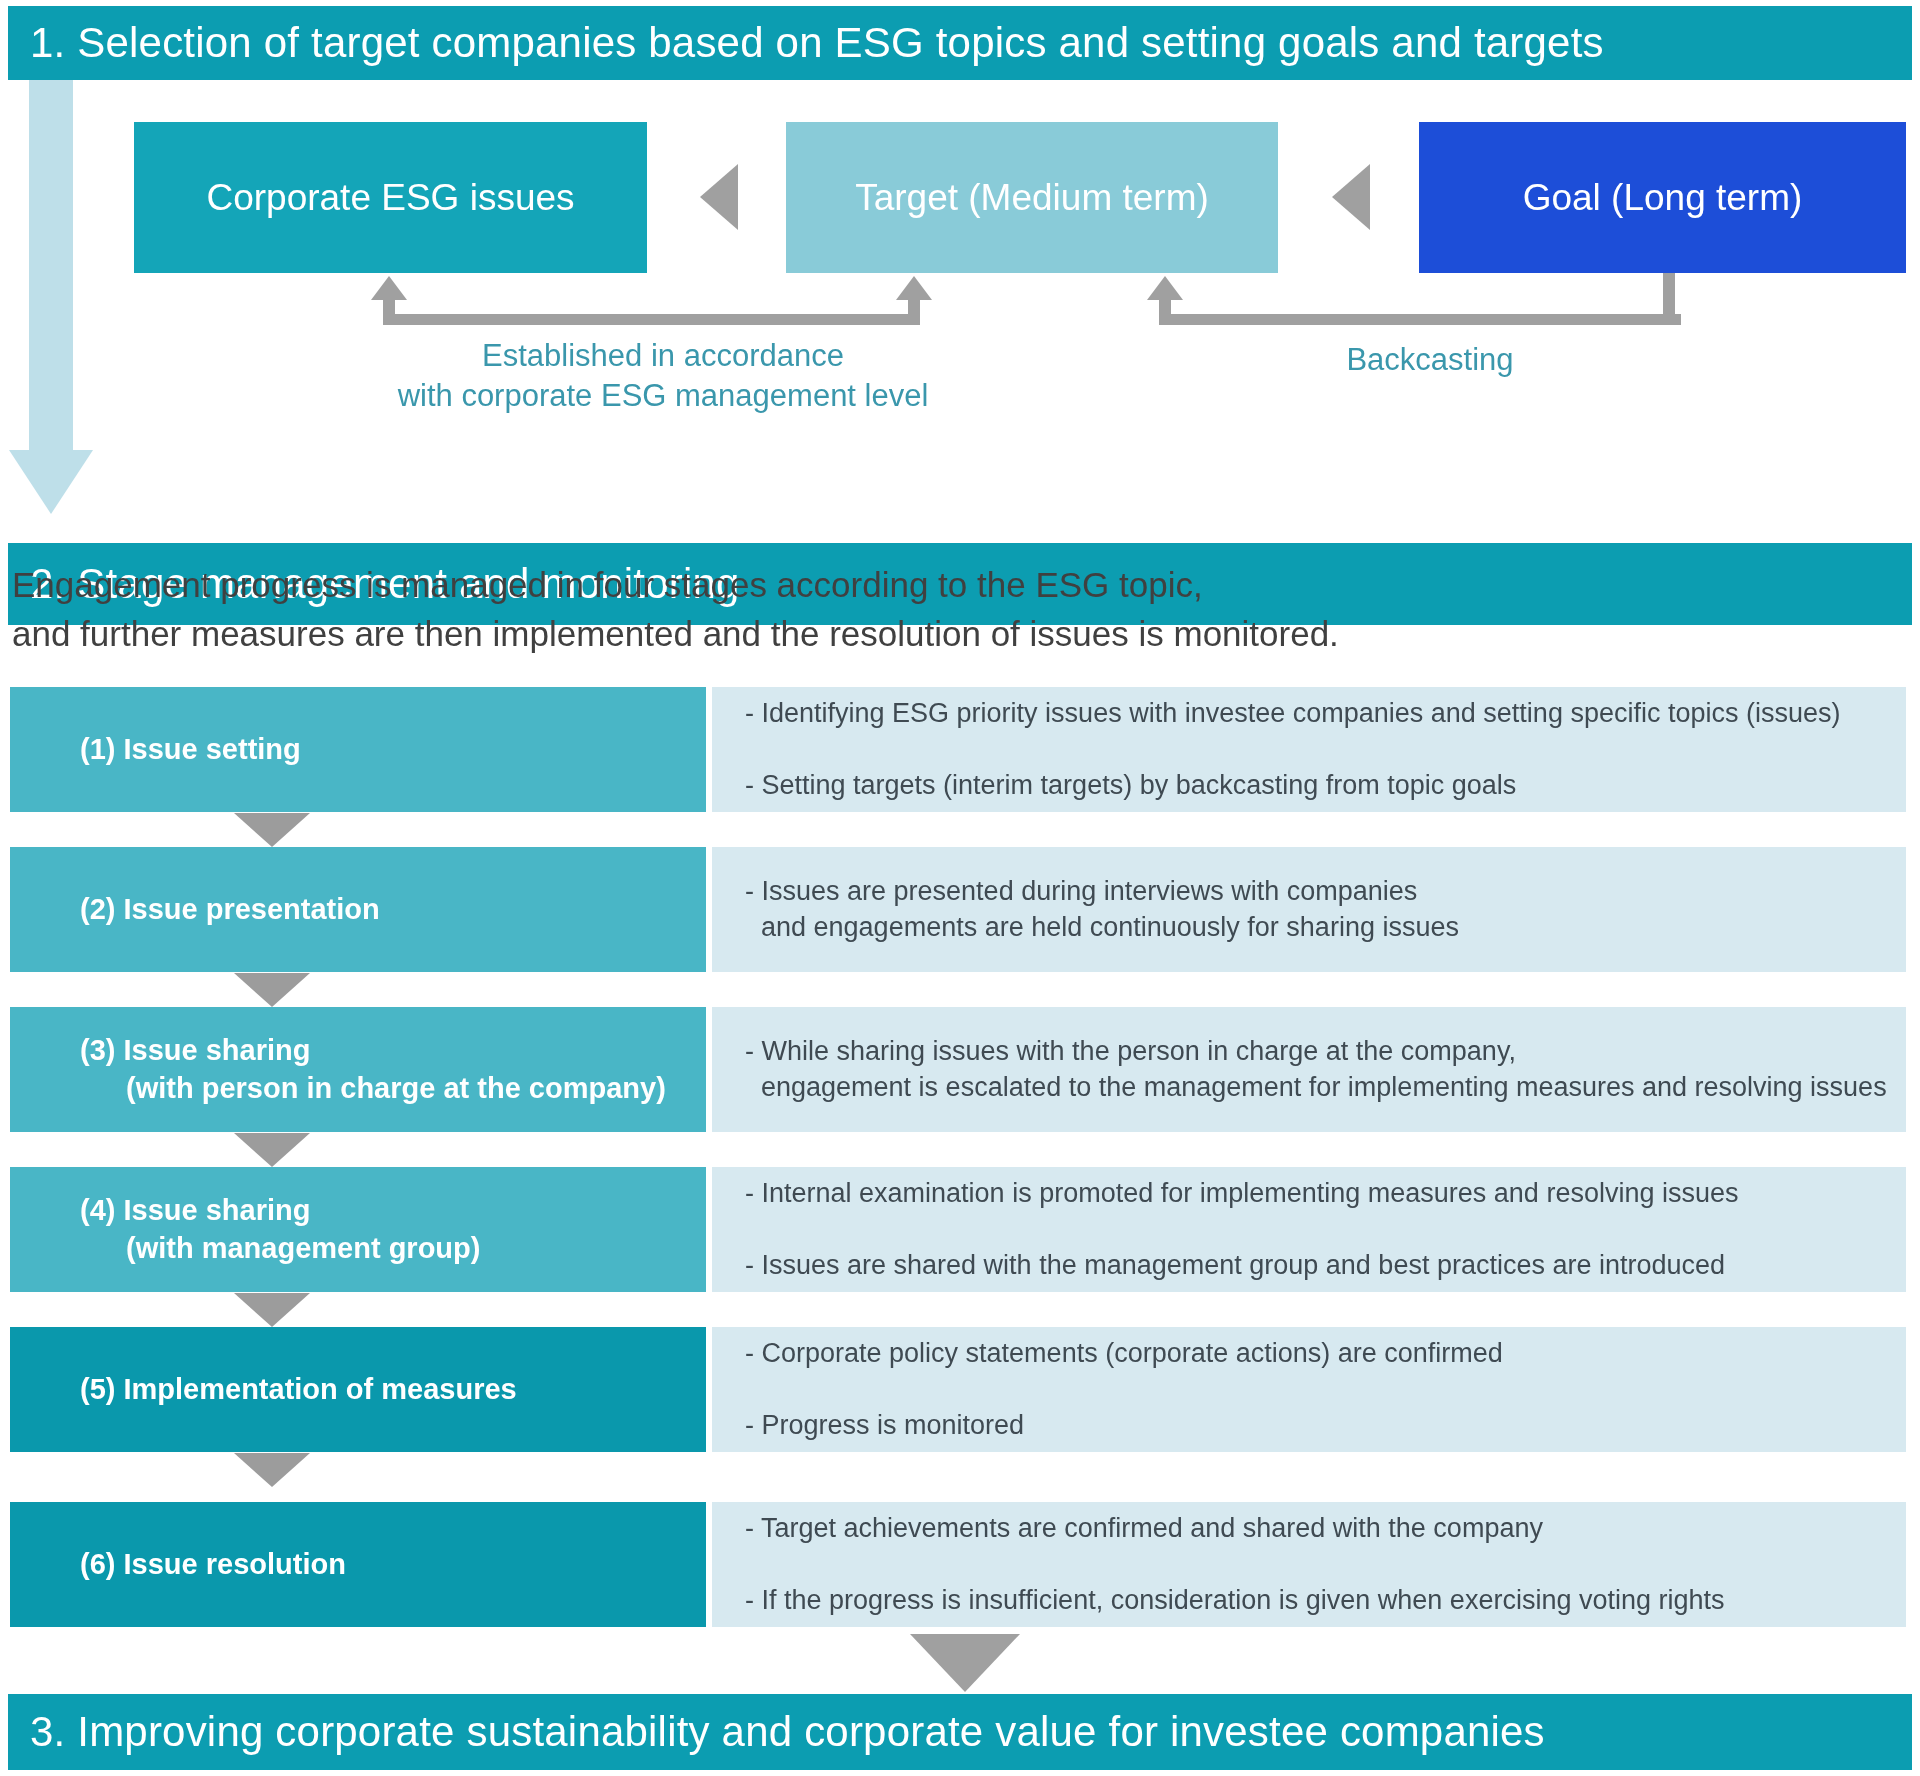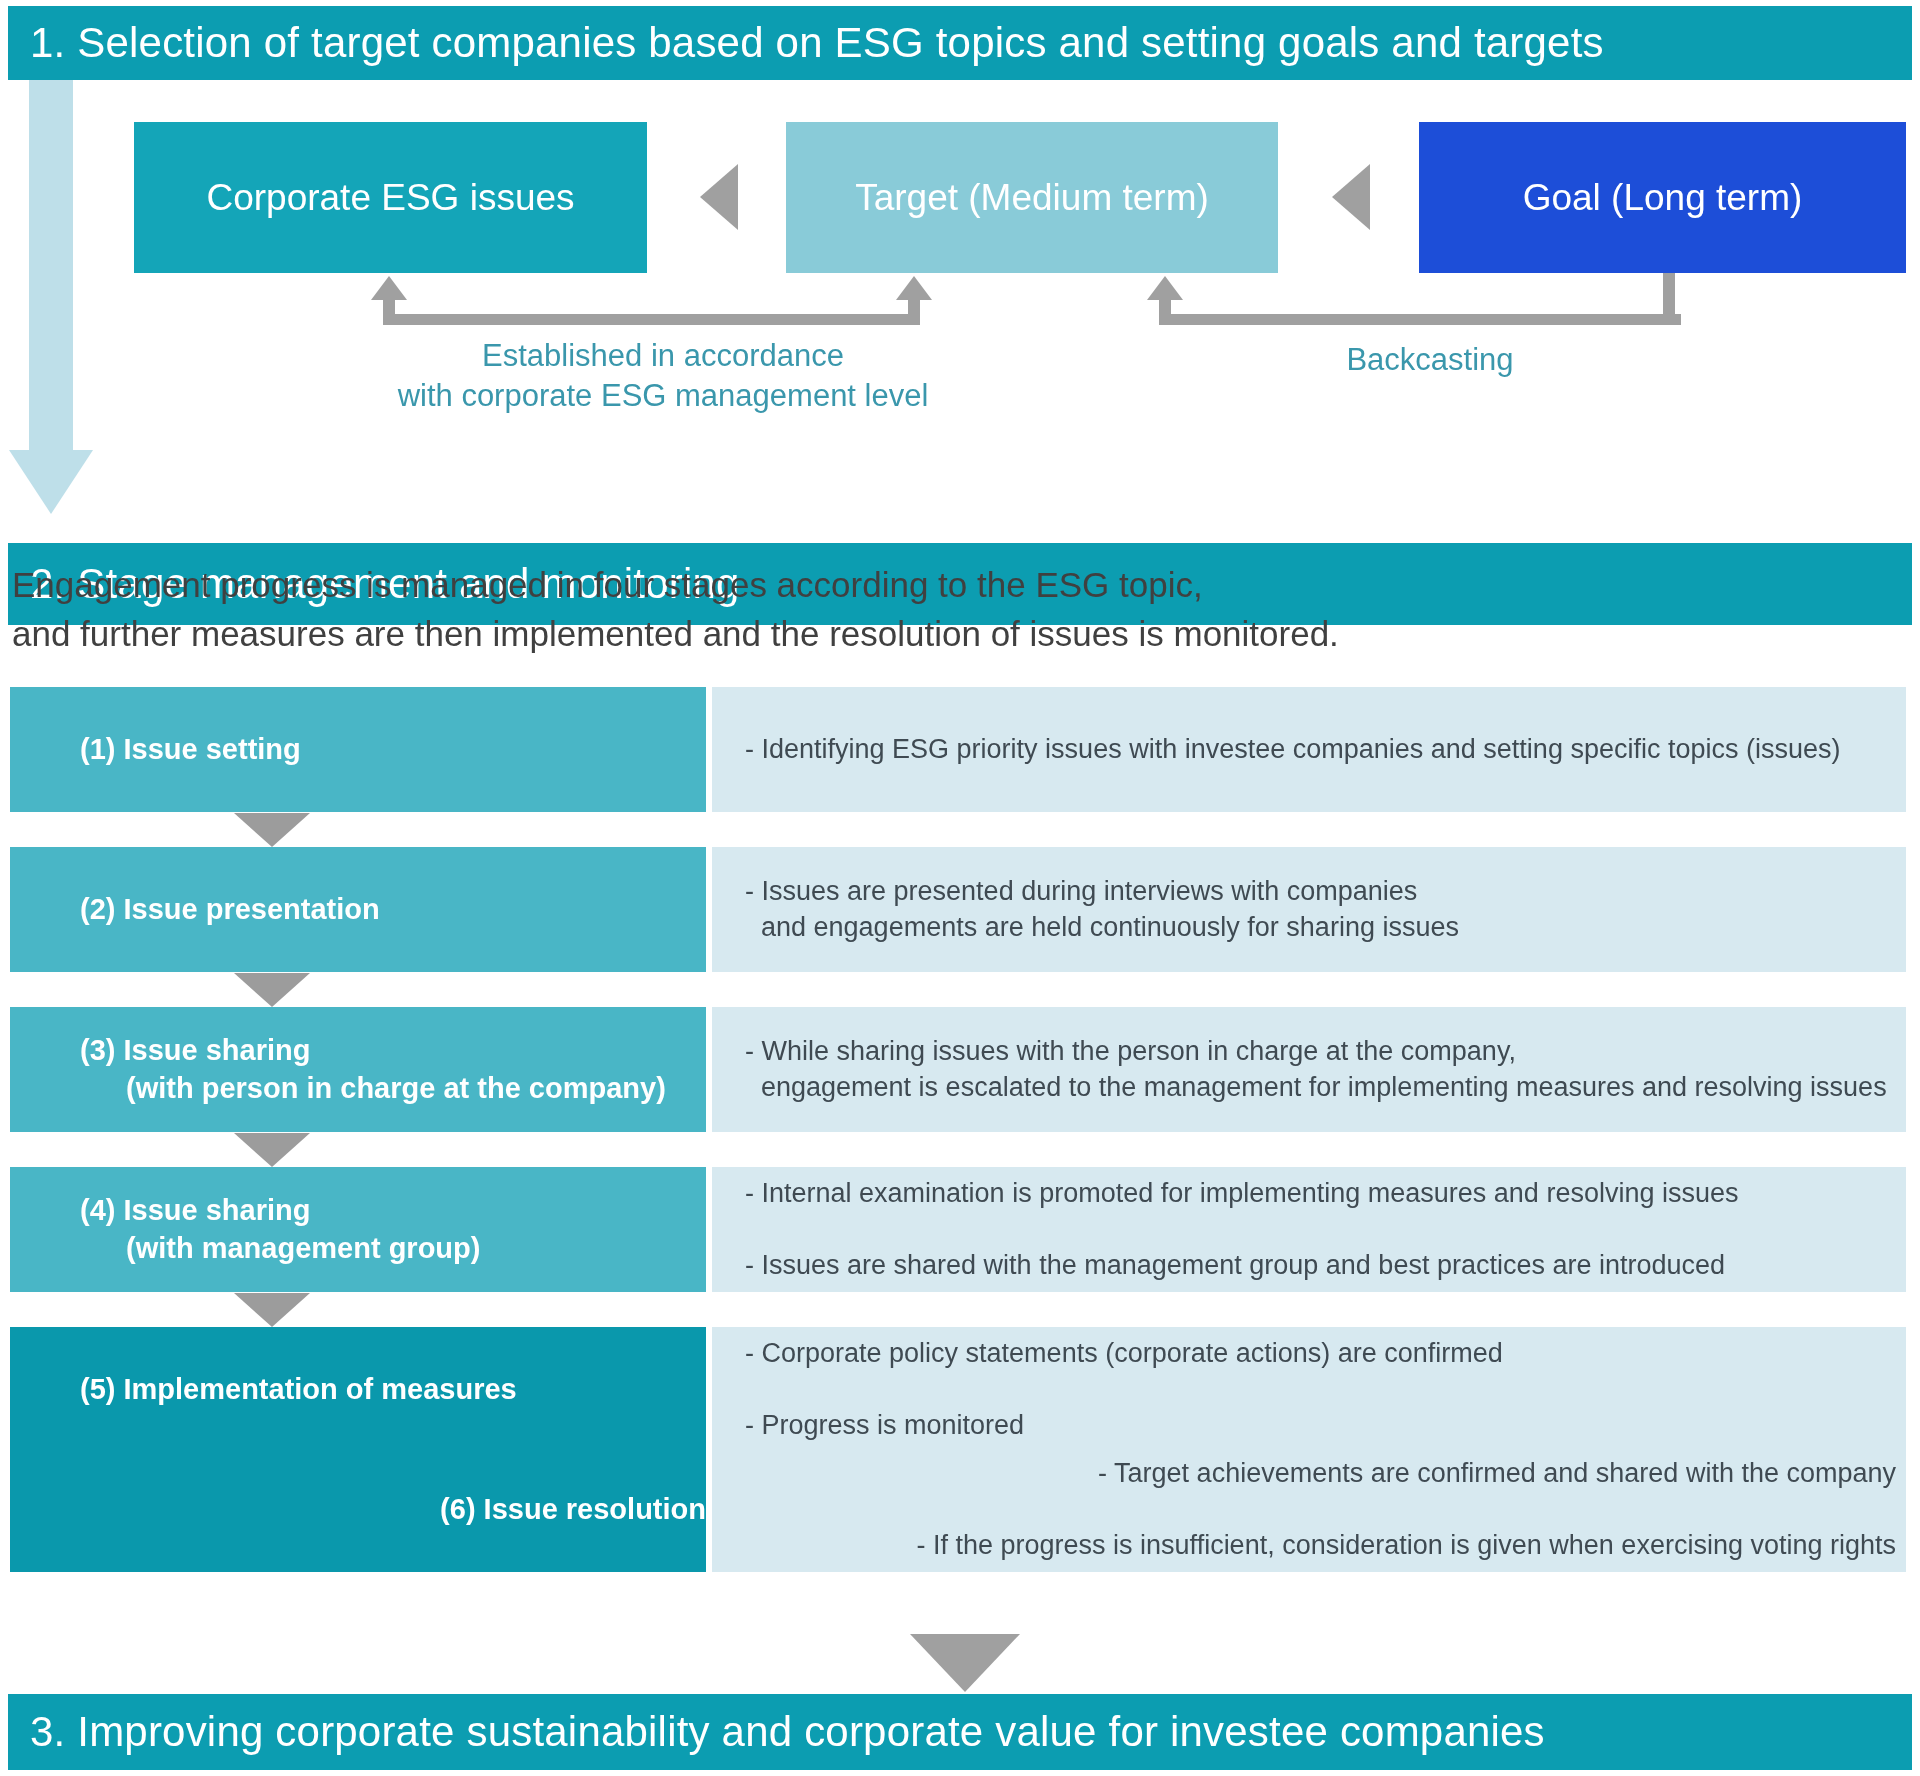--- a/index.html
+++ b/index.html
@@ -65,21 +65,21 @@
   .stage-left .sub{padding-left:46px;}
   .stage-left .sub:empty{display:none;}
   .teal-med{background:#49b6c6;}
   .teal-dark{background:#0a98ac;}
   .stage-right{position:absolute;left:712px;width:1194px;height:125px;box-sizing:border-box;
                background:#d7e9f0;display:flex;flex-direction:column;justify-content:center;gap:36px;
                padding-left:33px;padding-right:10px;color:#3f4a52;font-size:27px;line-height:1.3;}
   .bullet span{display:block;}
   .bullet .bl2{padding-left:16px;}
   .bullet .bl2:empty{display:none;}
-  .r1{top:687px;} .r2{top:847px;} .r3{top:1007px;} .r4{top:1167px;} .r5{top:1327px;} .r6{top:1447px;text-align:right;}
+  .r1{top:687px;} .r2{top:847px;} .r3{top:1007px;} .r4{top:1167px;} .r5{top:1327px;} .r6{top:1502px;}
 
   
   .tri-down{position:absolute;left:234px;width:0;height:0;
             border-left:38px solid transparent;border-right:38px solid transparent;
             border-top:34px solid #9c9c9c;}
   .g1{top:813px;} .g2{top:973px;} .g3{top:1133px;} .g4{top:1293px;} .g5{top:1453px;}
 
   .tri-big{position:absolute;left:910px;top:1634px;width:0;height:0;
            border-left:55px solid transparent;border-right:55px solid transparent;
            border-top:58px solid #a0a0a0;}
@@ -137,20 +137,24 @@
 
   <div class="stage-left teal-med r1">
     <span>(1) Issue setting</span>
 
   </div>
   <div class="stage-right r1">
     <div class="bullet">
       <span>- Identifying ESG priority issues with investee companies and setting specific topics (issues)</span>
 
     </div>
+    <div class="bullet">
+      <span>- Setting targets (interim targets) by backcasting from topic goals</span>
+
+    </div>
   </div>
   <div class="tri-down g1"></div>
 
   <div class="stage-left teal-med r2">
     <span>(2) Issue presentation</span>
 
   </div>
   <div class="stage-right r2">
     <div class="bullet">
       <span>- Issues are presented during interviews with companies</span>

